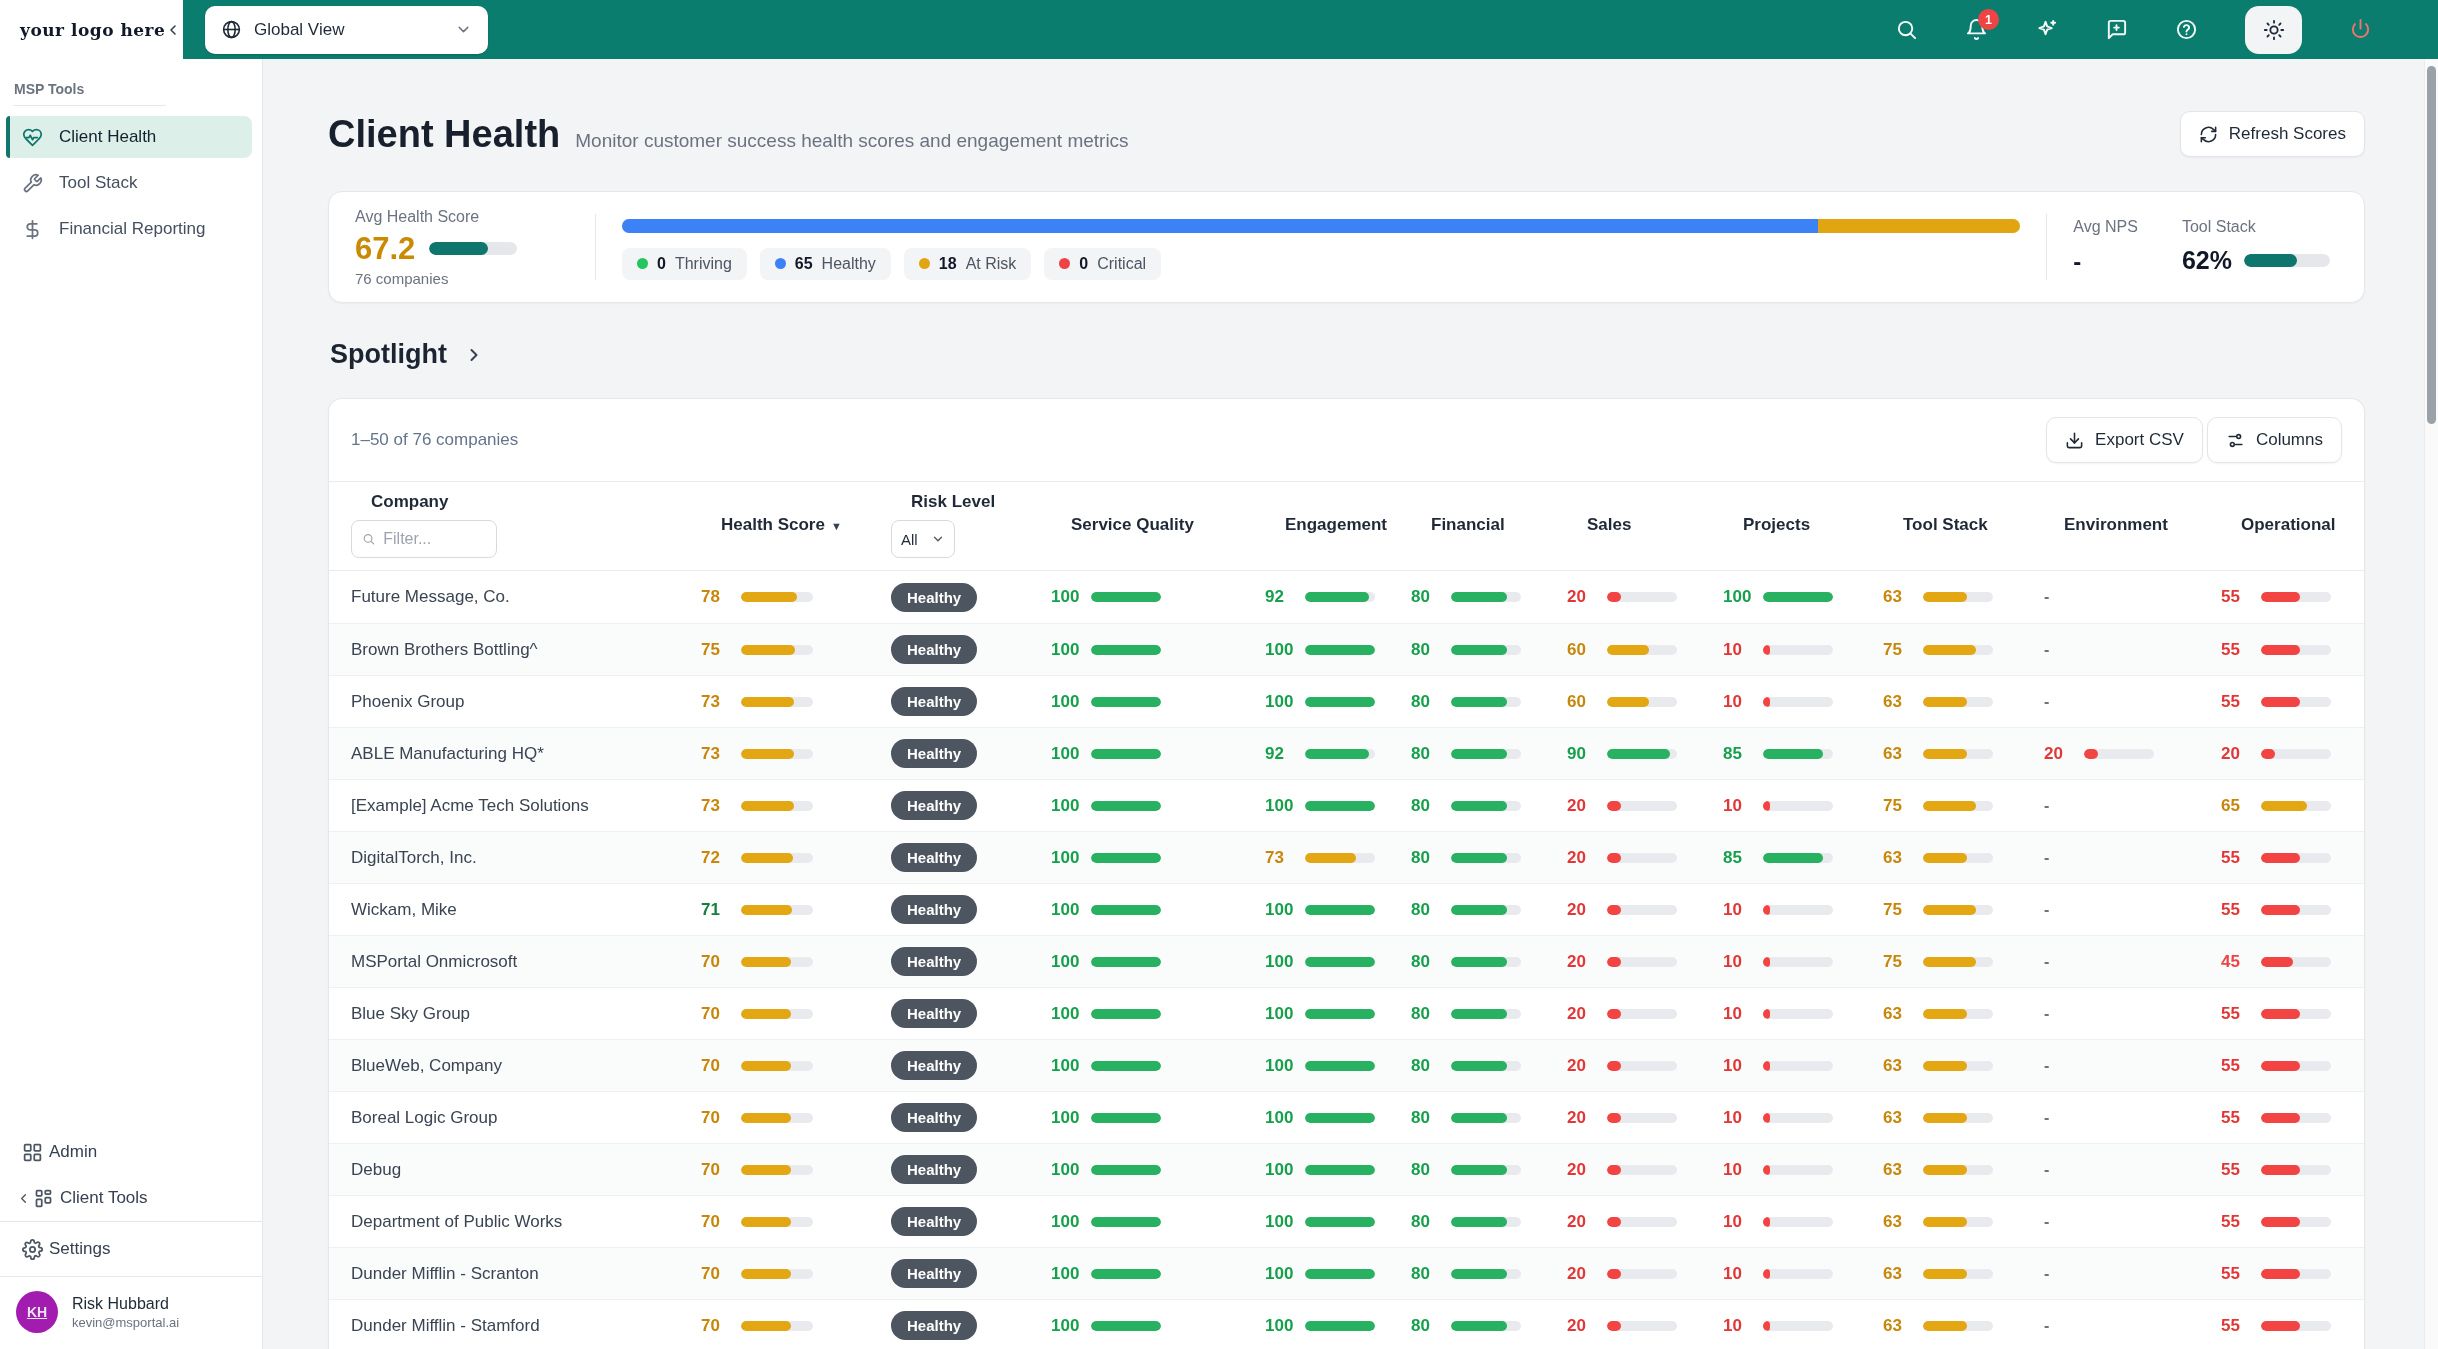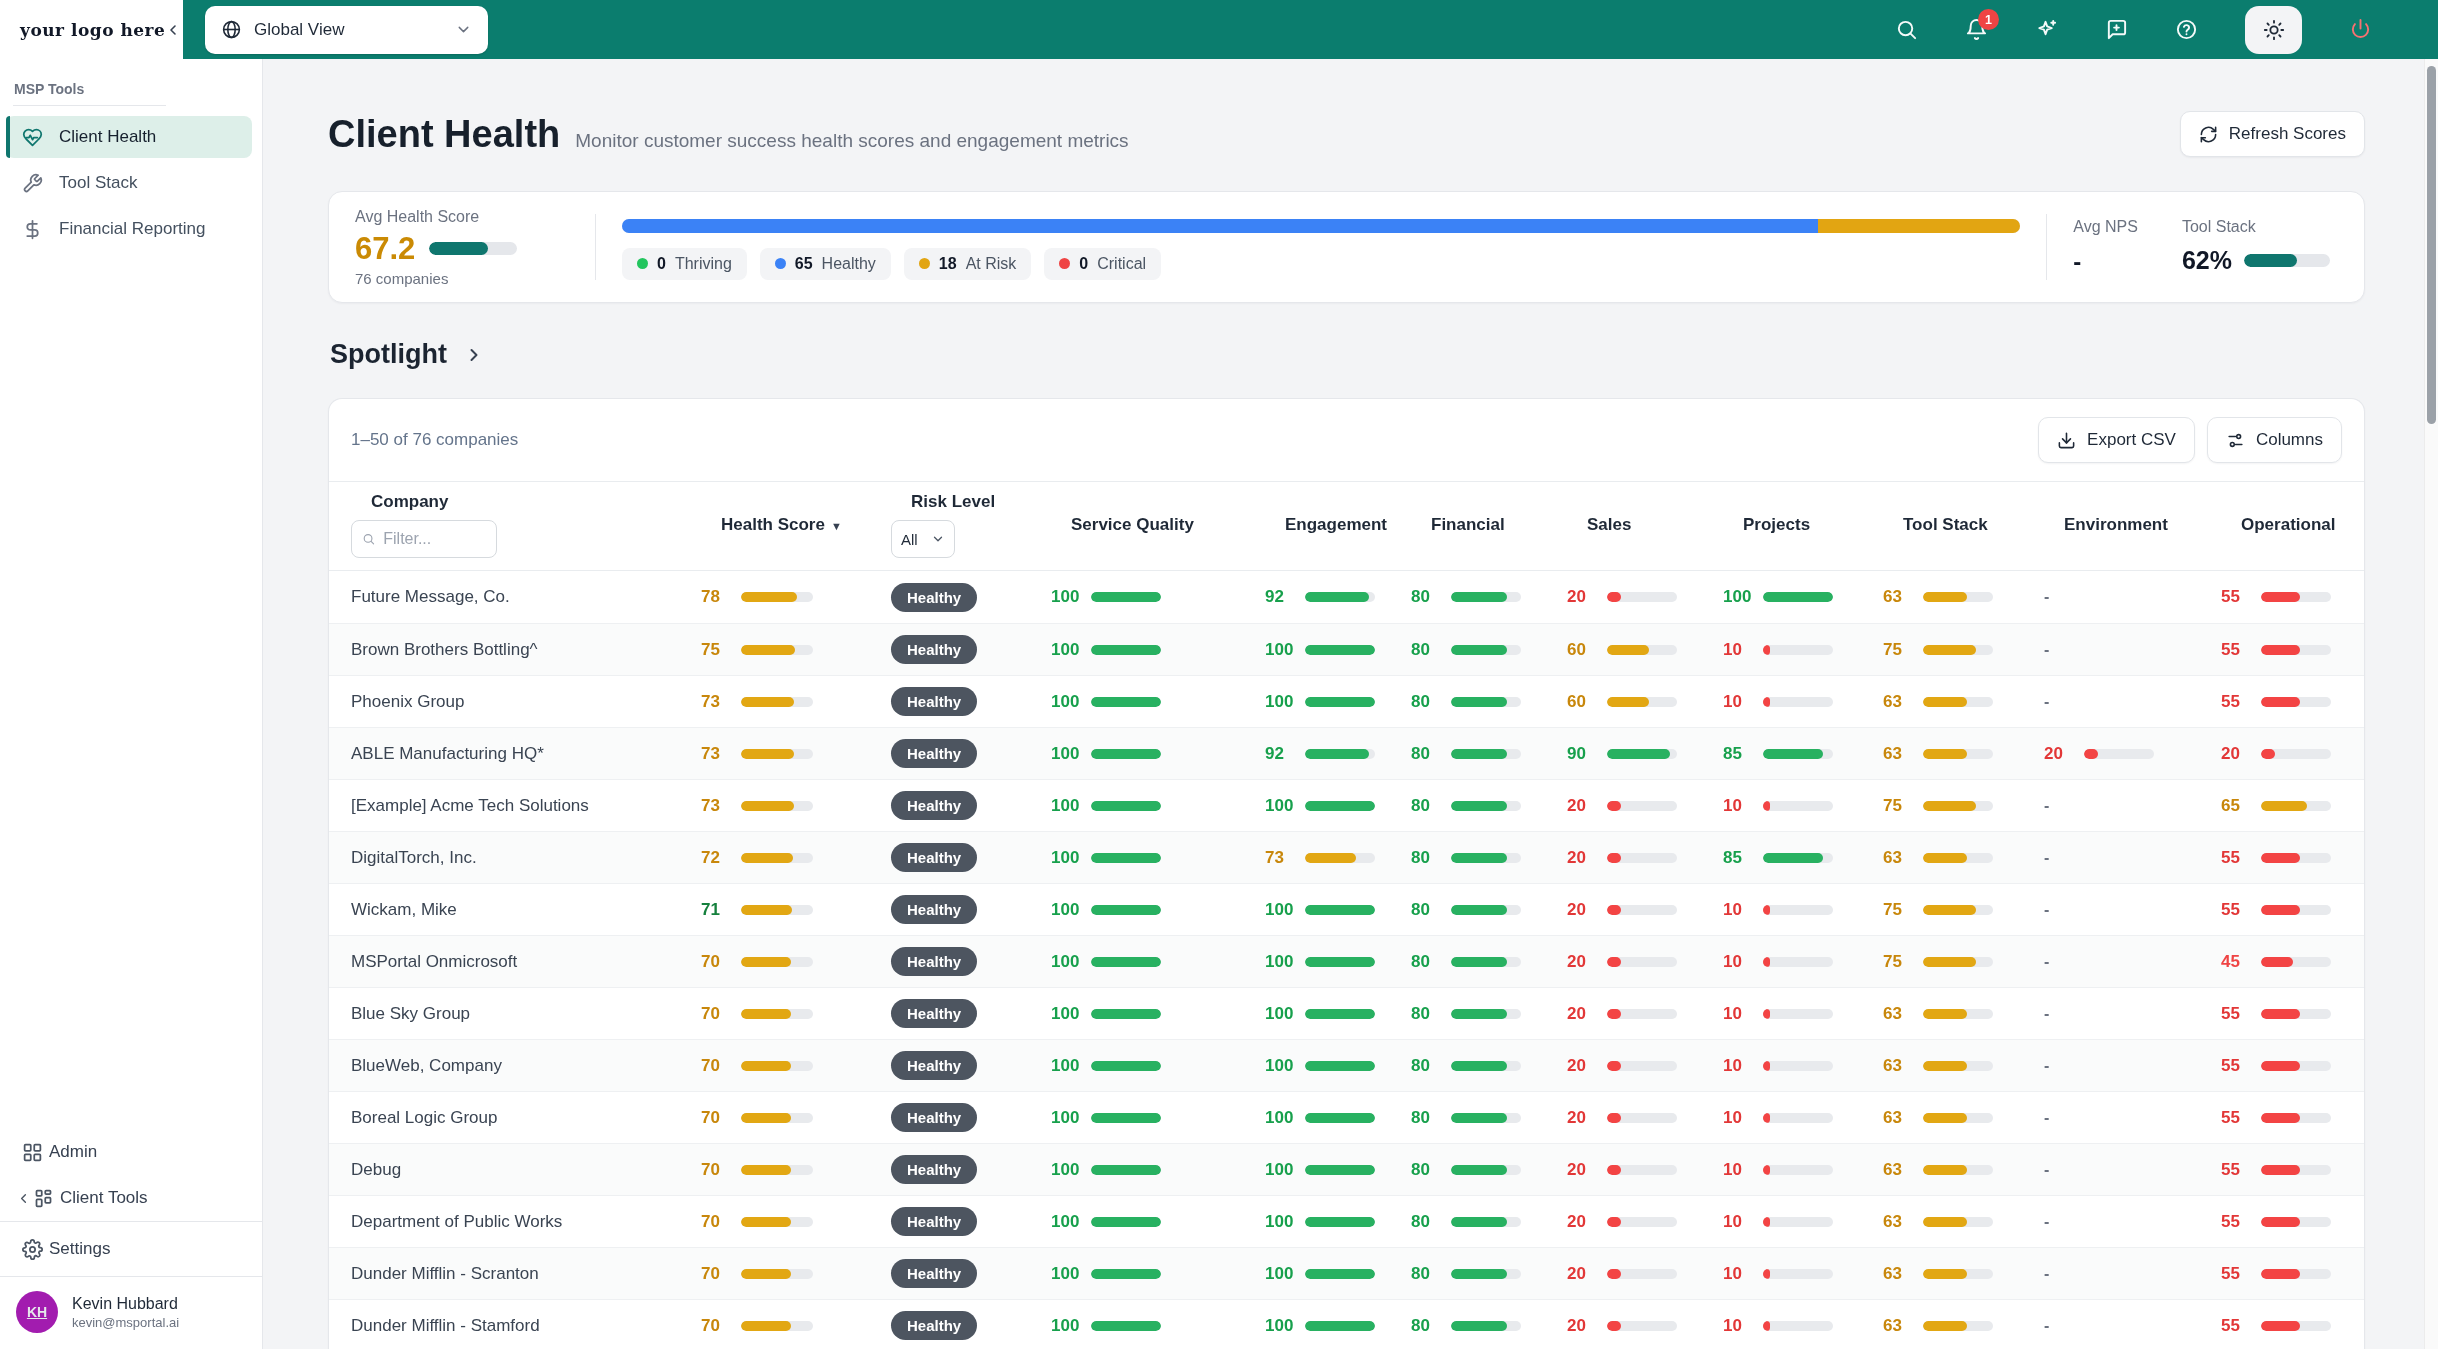--- a/index.html
+++ b/index.html
@@ -72,21 +72,21 @@
 
   
   .spotlight-row { display:flex; align-items:center; gap:17px; margin:36px 0 28px 2px; cursor:pointer; }
   .spotlight-title { font-size:27px; font-weight:bold; color:#1b2431; }
   .spotlight-chevron { color:#374151; }
 
   
   .table-card { background:#fff; border:1px solid #e5e7eb; border-radius:14px 14px 0 0; border-bottom:none; box-shadow:0 1px 2px rgba(16,24,40,.04); overflow:hidden; }
   .table-toolbar { display:flex; align-items:center; height:82px; padding:0 22px; }
   .summary-text { font-size:17px; color:#64748b; }
-  .toolbar-actions { margin-left:auto; display:flex; gap:12px; }
+  .toolbar-actions { margin-left:auto; display:flex; gap:4px; }
   .grid-cols { display:grid; grid-template-columns:350px 190px 160px 214px 146px 156px 156px 160px 161px 177px 1fr; align-items:center; }
   .thead { border-top:1px solid #e9ecef; border-bottom:1px solid #e9ecef; padding:10px 22px 12px; }
   .th-label { font-size:17px; font-weight:bold; color:#1f2937;margin-left:20px; }
   .th-stack .th-label { display:block; margin-bottom:8px; }
   .filter-input { width:146px; height:38px; border:1px solid #d6dade; border-radius:8px; background:#fff; display:flex; align-items:center; gap:8px; padding:0 10px; color:#9ca3af; }
   .filter-input input { border:none; outline:none; width:100%; font-size:16px; color:#374151; font-family:inherit; background:transparent; }
   .filter-input input::placeholder { color:#9ca3af; }
   .select-box { width:64px; height:38px; border:1px solid #d6dade; border-radius:8px; background:#fff; display:flex; align-items:center; justify-content:space-between; padding:0 9px; font-size:15px; color:#1f2937; cursor:pointer; }
   .sort-arrow { font-size:11px; margin-left:6px; color:#374151; }
   .tbody .row { height:52px; padding:0 22px; border-top:1px solid #eef0f2; cursor:pointer; }
@@ -250,21 +250,21 @@
             <circle cx="12" cy="12" r="3"></circle>
             <path d="M19.4 15a1.65 1.65 0 0 0 .33 1.82l.06.06a2 2 0 1 1-2.83 2.83l-.06-.06a1.65 1.65 0 0 0-1.82-.33 1.65 1.65 0 0 0-1 1.51V21a2 2 0 1 1-4 0v-.09a1.65 1.65 0 0 0-1-1.51 1.65 1.65 0 0 0-1.82.33l-.06.06a2 2 0 1 1-2.83-2.83l.06-.06a1.65 1.65 0 0 0 .33-1.82 1.65 1.65 0 0 0-1.51-1H3a2 2 0 1 1 0-4h.09a1.65 1.65 0 0 0 1.51-1 1.65 1.65 0 0 0-.33-1.82l-.06-.06a2 2 0 1 1 2.83-2.83l.06.06a1.65 1.65 0 0 0 1.82.33h.01a1.65 1.65 0 0 0 1-1.51V3a2 2 0 1 1 4 0v.09a1.65 1.65 0 0 0 1 1.51h.01a1.65 1.65 0 0 0 1.82-.33l.06-.06a2 2 0 1 1 2.83 2.83l-.06.06a1.65 1.65 0 0 0-.33 1.82v.01a1.65 1.65 0 0 0 1.51 1H21a2 2 0 1 1 0 4h-.09a1.65 1.65 0 0 0-1.51 1z"></path>
           </svg>
       </span>
       <span>Settings</span>
     </div>
     <div class="foot-divider"></div>
     <div class="user-row">
       <span class="avatar">KH</span>
       <span>
-        <div class="user-name">Kevin Hubbard</div>
+        <div class="user-name">Risk Hubbard</div>
         <div class="user-email">kevin@msportal.ai</div>
       </span>
     </div>
   </div>
 </div>
 
 <div class="main">
 
   <div class="page-header">
     <div class="title-wrap">

